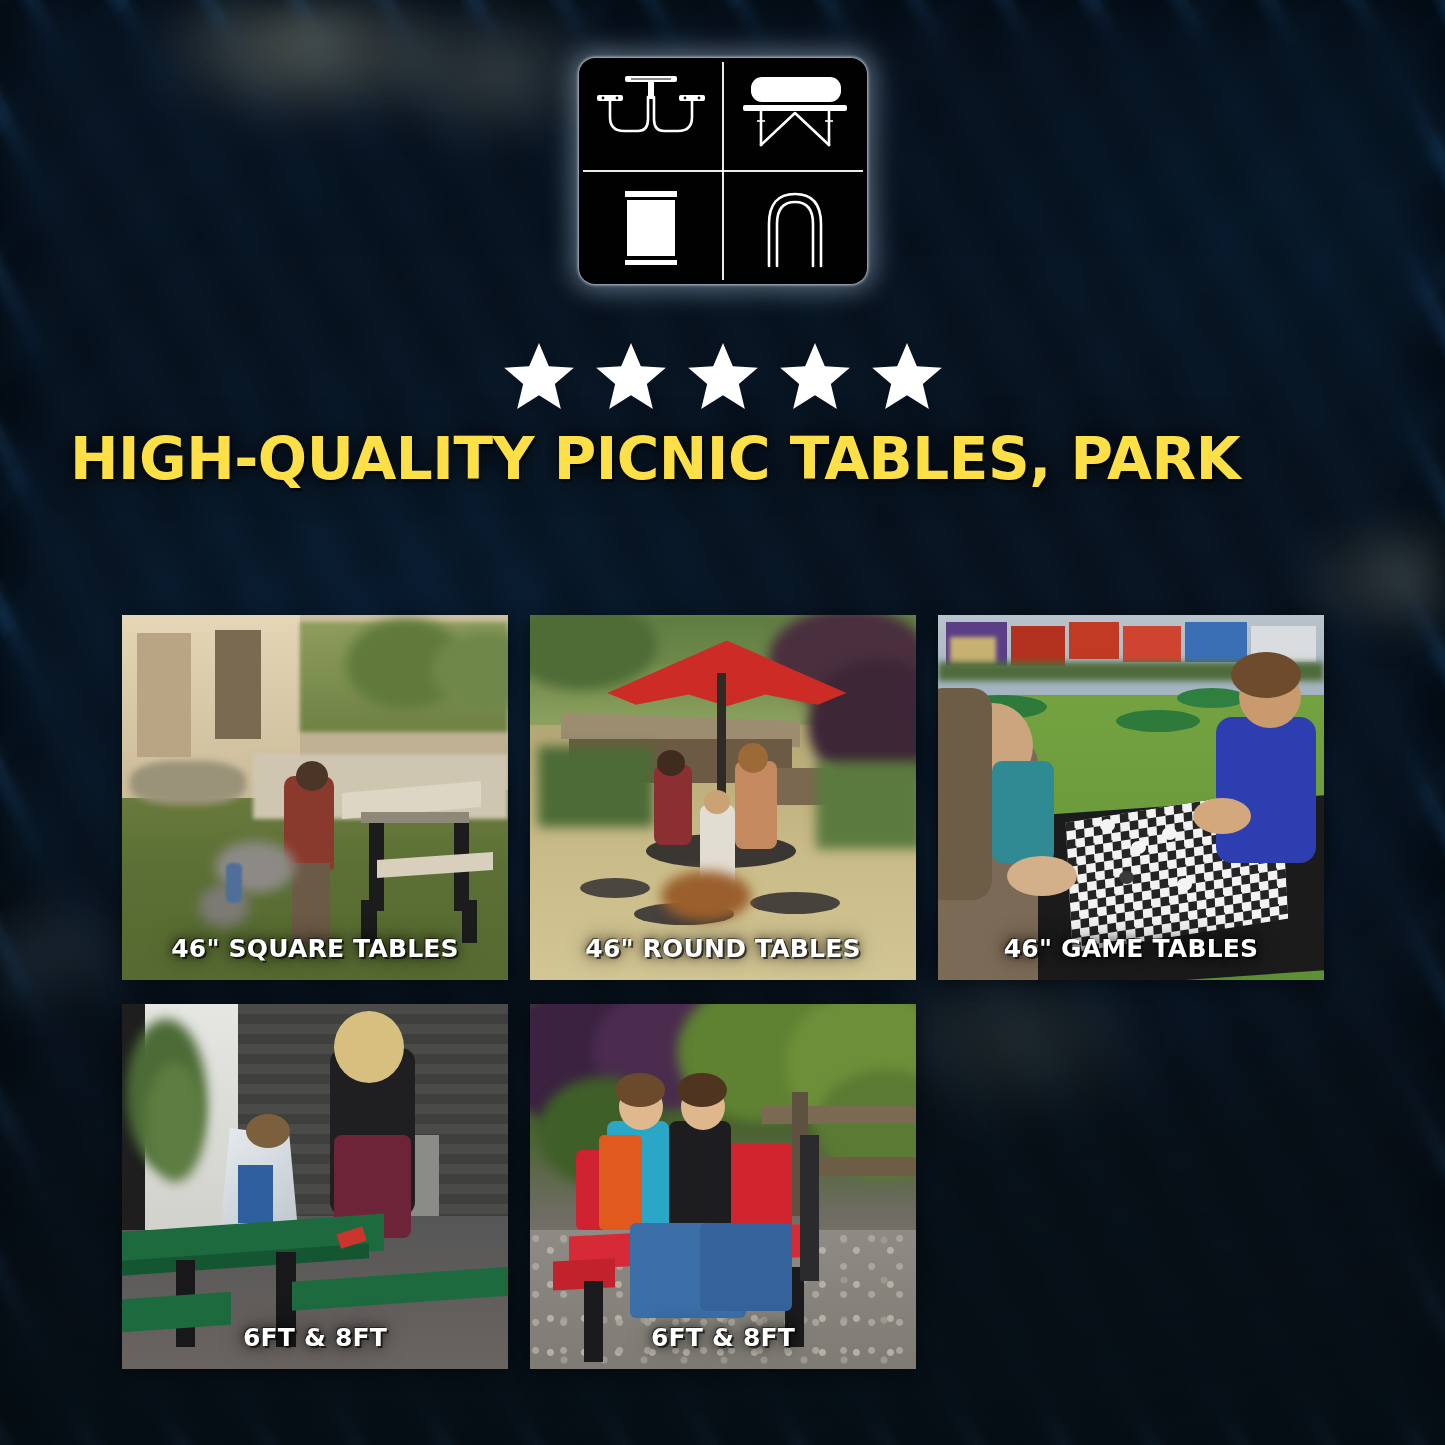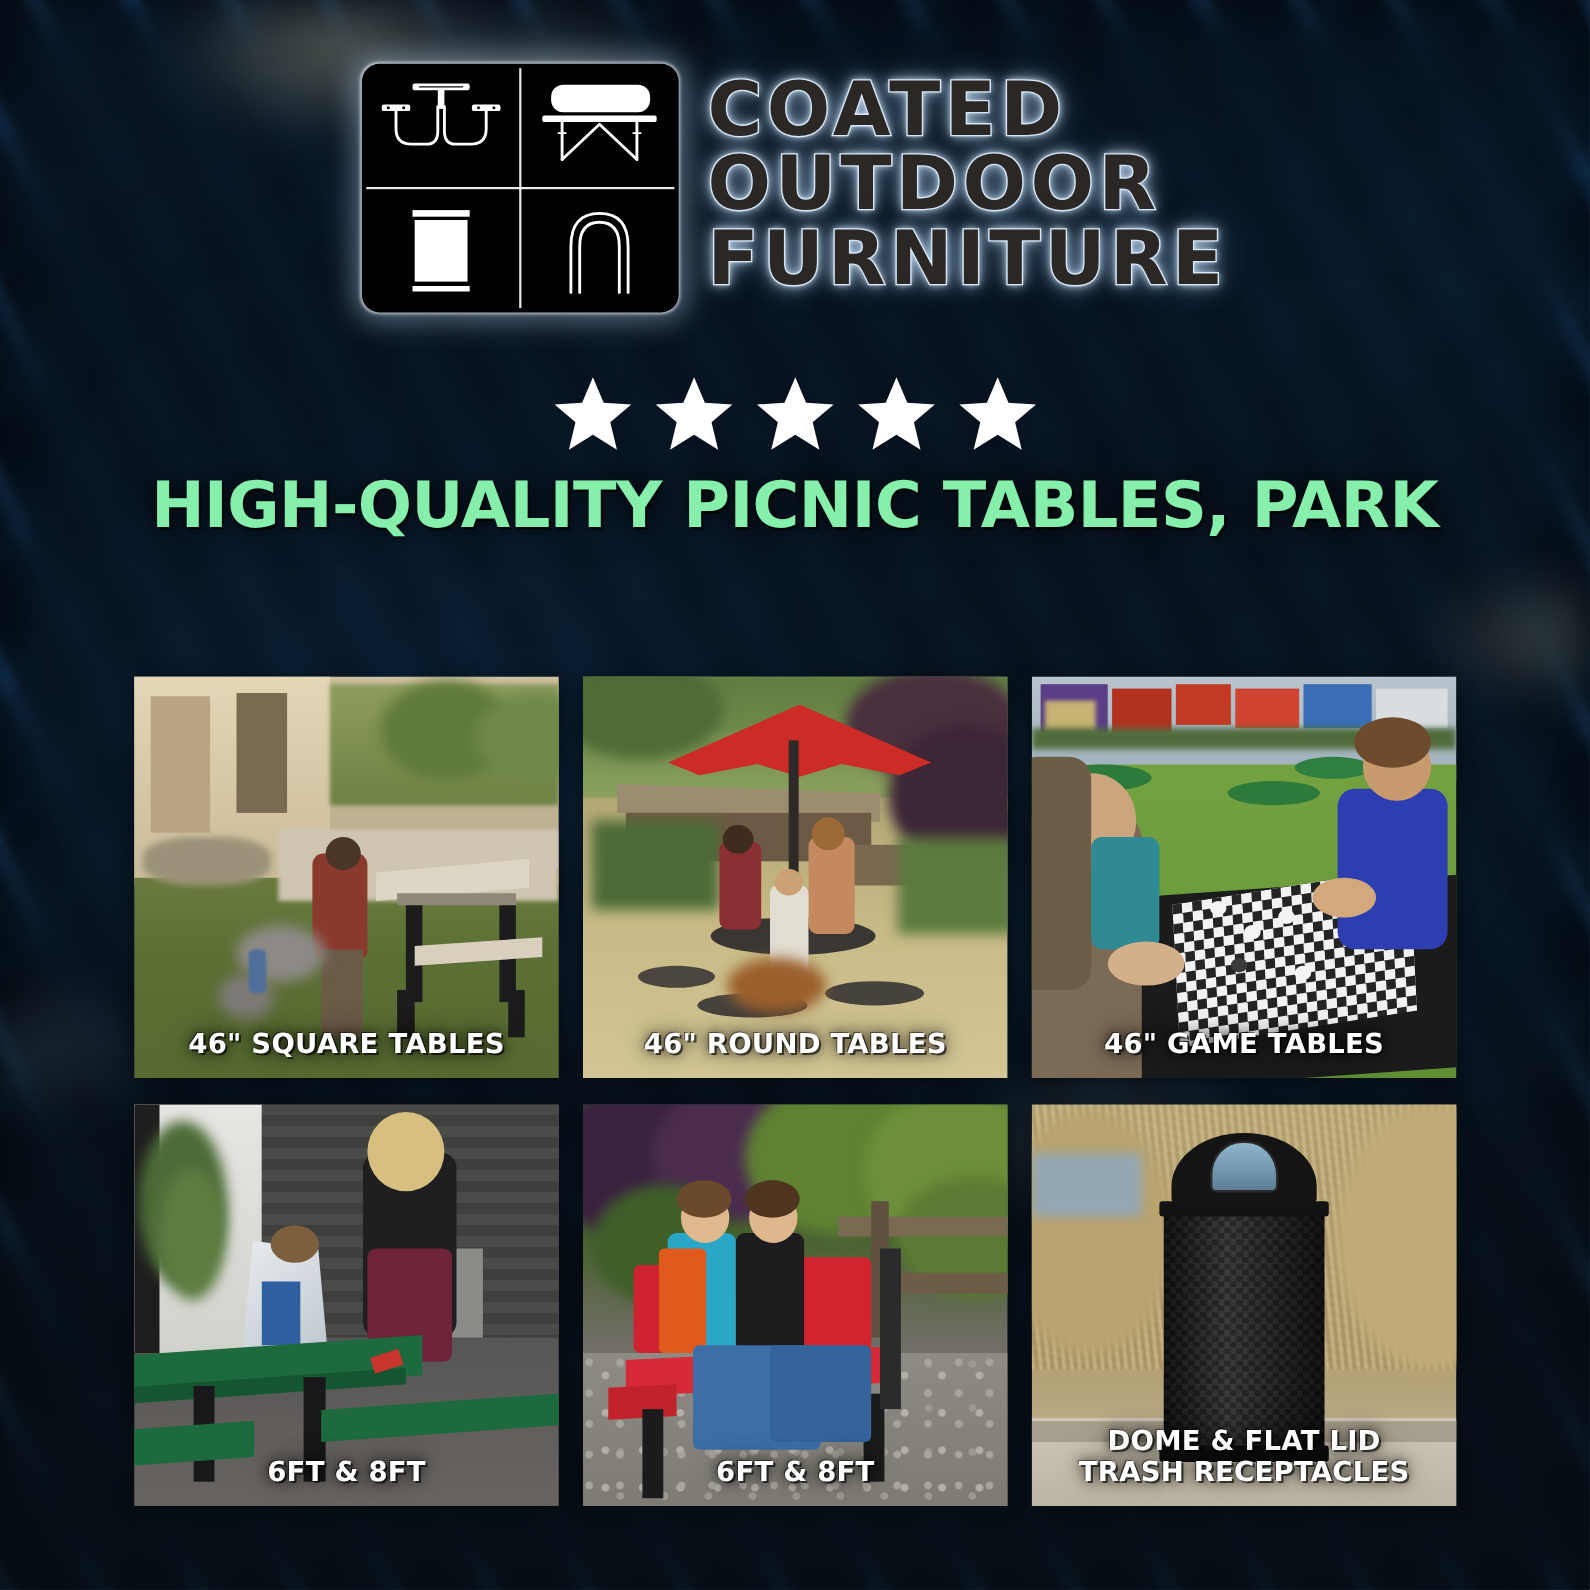--- a/index.html
+++ b/index.html
@@ -116,27 +116,27 @@
   
   .stars {
     position:absolute; left:0; right:0; top:338px;
     display:flex; justify-content:center; align-items:center; gap:14px;
   }
   .star { width:78px; height:76px; display:block; }
 
   
   .headline {
     position:absolute; left:0; right:0; top:428px;
-    text-align:center;
+    text-align:left;
     font-family:"DejaVu Sans", sans-serif;
     font-weight:700;
     font-size:58px;
     line-height:1.08;
     letter-spacing:-0.5px;
-    color:#86efac;
+    color:#fde047;
     text-shadow:
       2px 3px 0 rgba(0,0,0,0.55),
       0 0 18px rgba(0,0,0,0.60),
       0 0 40px rgba(0,0,0,0.45);
     padding:0 70px;
   }
   .headline .ln { display:block; }
 
   
   .grid {
@@ -231,25 +231,20 @@
       </div>
 
       <div class="quad q-br">
         <svg width="120" height="92" viewBox="0 0 120 92" fill="none" stroke="#fff" stroke-width="2.6">
           <path d="M34 84 L34 42 Q34 12 60 12 Q86 12 86 42 L86 84" stroke-linecap="round"></path>
           <path d="M42 84 L42 42 Q42 20 60 20 Q78 20 78 42 L78 84" stroke-linecap="round"></path>
         </svg>
       </div>
     </div>
 
-    <div class="logo-word">
-      <span>COATED</span>
-      <span>OUTDOOR</span>
-      <span>FURNITURE</span>
-    </div>
   </div>
 
   <div class="stars">
     <svg class="star" viewBox="0 0 24 24" fill="#ffffff">
         <polygon points="12,1.6 15.1,8.9 23,9.4 17,14.5 18.9,22.4 12,18.1 5.1,22.4 7,14.5 1,9.4 8.9,8.9"></polygon>
       </svg>
     <svg class="star" viewBox="0 0 24 24" fill="#ffffff">
         <polygon points="12,1.6 15.1,8.9 23,9.4 17,14.5 18.9,22.4 12,18.1 5.1,22.4 7,14.5 1,9.4 8.9,8.9"></polygon>
       </svg>
     <svg class="star" viewBox="0 0 24 24" fill="#ffffff">
@@ -453,42 +448,15 @@
         <div class="blob" style="left:38%;top:19%;width:50px;height:34px;background:#4f3520;"></div>
         <div class="rect" style="left:18%;top:36%;width:11%;height:26%;background:#e05a1e;border-radius:5px;"></div>
         <div class="rect" style="left:26%;top:60%;width:30%;height:26%;background:#3c6ea8;border-radius:6px;"></div>
         <div class="rect" style="left:44%;top:60%;width:24%;height:24%;background:#35639c;border-radius:6px;"></div>
       </div>
       <div class="cap">
         <span>6FT &amp; 8FT</span>
       </div>
     </div>
 
-    <div class="card">
-      <div class="scene">
-        <div class="rect" style="inset:0;background:linear-gradient(180deg,#c9b98f 0%,#bda97c 42%,#b4a277 70%,#c9c0ad 100%);"></div>
-        <div class="rect" style="left:0;top:0;width:100%;height:66%;background:
-             repeating-linear-gradient(84deg, rgba(205,186,134,.85) 0 3px, rgba(150,128,82,.5) 3px 7px);
-             filter:blur(1px);"></div>
-        <div class="blob softer" style="left:-6%;top:2%;width:150px;height:220px;background:#b9a36e;"></div>
-        <div class="blob softer" style="left:72%;top:0%;width:170px;height:240px;background:#c0ab76;"></div>
-        <div class="rect" style="left:0;top:12%;width:26%;height:16%;background:#94a7b5;filter:blur(5px);"></div>
-
-        <div class="rect" style="left:0;bottom:0;width:100%;height:22%;background:linear-gradient(180deg,#cfc7b5,#bdb5a3);"></div>
-        <div class="rect" style="left:0;bottom:16%;width:100%;height:5%;background:#a79f8d;"></div>
-
-        <div class="rect" style="left:31%;top:26%;width:38%;height:62%;background:
-             repeating-conic-gradient(#191919 0% 25%, #2c2c2c 0% 50%) 0 0/11px 11px;"></div>
-        <div class="rect" style="left:31%;top:26%;width:38%;height:62%;background:linear-gradient(90deg,rgba(0,0,0,.5),rgba(255,255,255,.07) 40%,rgba(0,0,0,.55));"></div>
-        <div class="rect" style="left:30%;top:24%;width:40%;height:4%;background:#121212;border-radius:3px;"></div>
-        <div class="rect" style="left:30%;top:85%;width:40%;height:4%;background:#121212;border-radius:3px;"></div>
-
-        <div class="rect" style="left:33%;top:7%;width:34%;height:19%;background:#141414;border-radius:50% 50% 12% 12%/70% 70% 14% 14%;"></div>
-        <div class="rect" style="left:42%;top:9%;width:16%;height:13%;background:linear-gradient(180deg,#8fb6cd,#5d7f96);border-radius:48% 48% 10% 10%/66% 66% 12% 12%;border:2px solid #2a2a2a;"></div>
-      </div>
-      <div class="cap">
-        <span>DOME &amp; FLAT LID</span>
-        <span class="l2">TRASH RECEPTACLES</span>
-      </div>
-    </div>
 
   </div>
 </div>
 
 </body></html>

